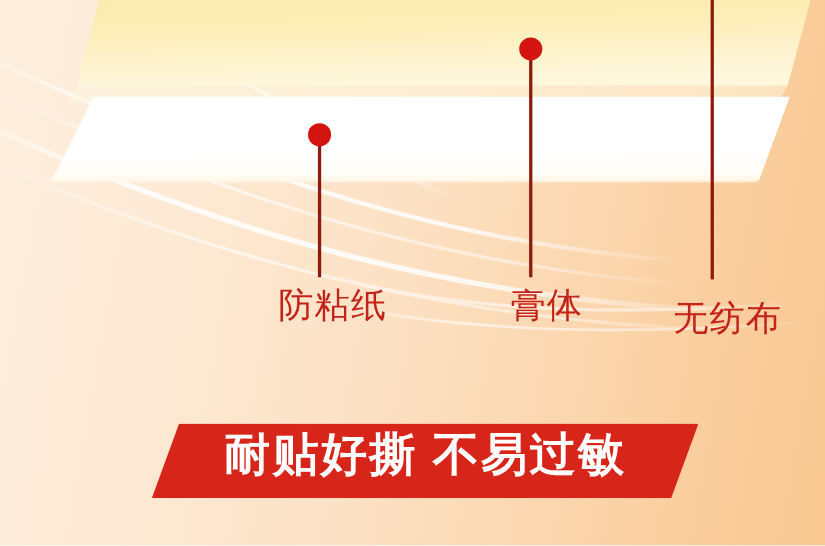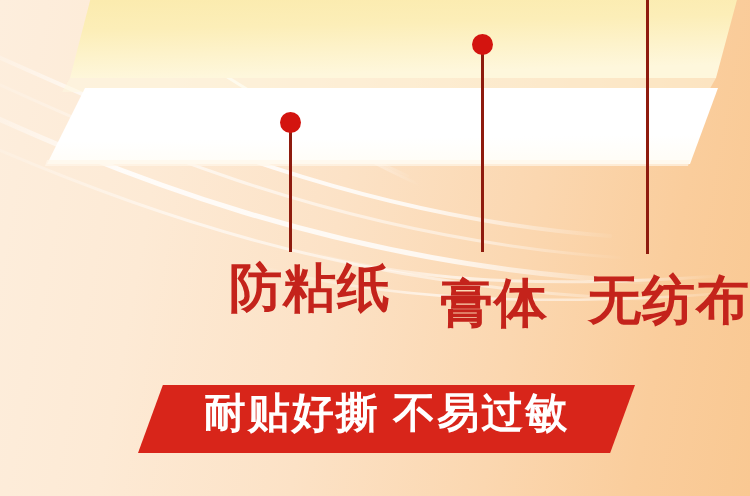--- a/index.html
+++ b/index.html
@@ -59,26 +59,27 @@
     height: 21px;
     border-radius: 50%;
     background: #D3140F;
     left: -9px;
     top: -10px;
   }
 
   
   .callout-label {
     position: absolute;
-    font-size: 53px;
-    font-weight: bold;
+    font-size: 32px;
+    font-weight: normal;
     color: #C4231B;
     letter-spacing: 1px;
     line-height: 1;
     white-space: nowrap;
+    margin-left: 24px;
   }
 
   
   #banner {
     position: absolute;
     left: 138px;
     top: 385px;
     width: 497px;
     height: 68px;
   }
@@ -167,21 +168,21 @@
   <div class="callout" style="left:289px; top:122px; height:130px;">
     <div class="callout-line" style="height:130px;"></div>
     <div class="callout-dot"></div>
   </div>
   <div class="callout-label" style="left:229px; top:261px;">防粘纸</div>
 
   <div class="callout" style="left:481px; top:44px; height:208px;">
     <div class="callout-line" style="height:208px;"></div>
     <div class="callout-dot"></div>
   </div>
-  <div class="callout-label" style="left:440px; top:276px;">膏体</div>
+  <div class="callout-label" style="left:440px; top:261px;">膏体</div>
 
   <div class="callout" style="left:646px; top:-4px; height:258px;">
     <div class="callout-line" style="height:258px;"></div>
   </div>
   <div class="callout-label" style="left:588px; top:273px;">无纺布</div>
 
   <div id="banner">
     <div id="banner-shape"></div>
     <div id="banner-text">耐贴好撕 不易过敏</div>
   </div>

